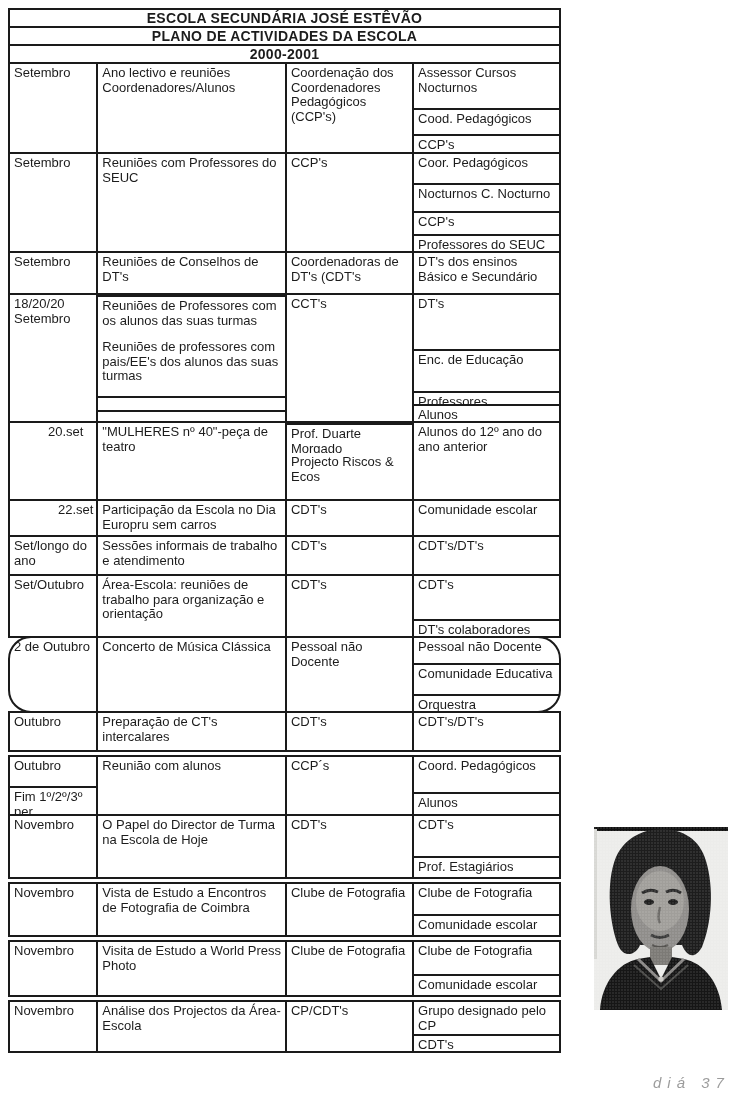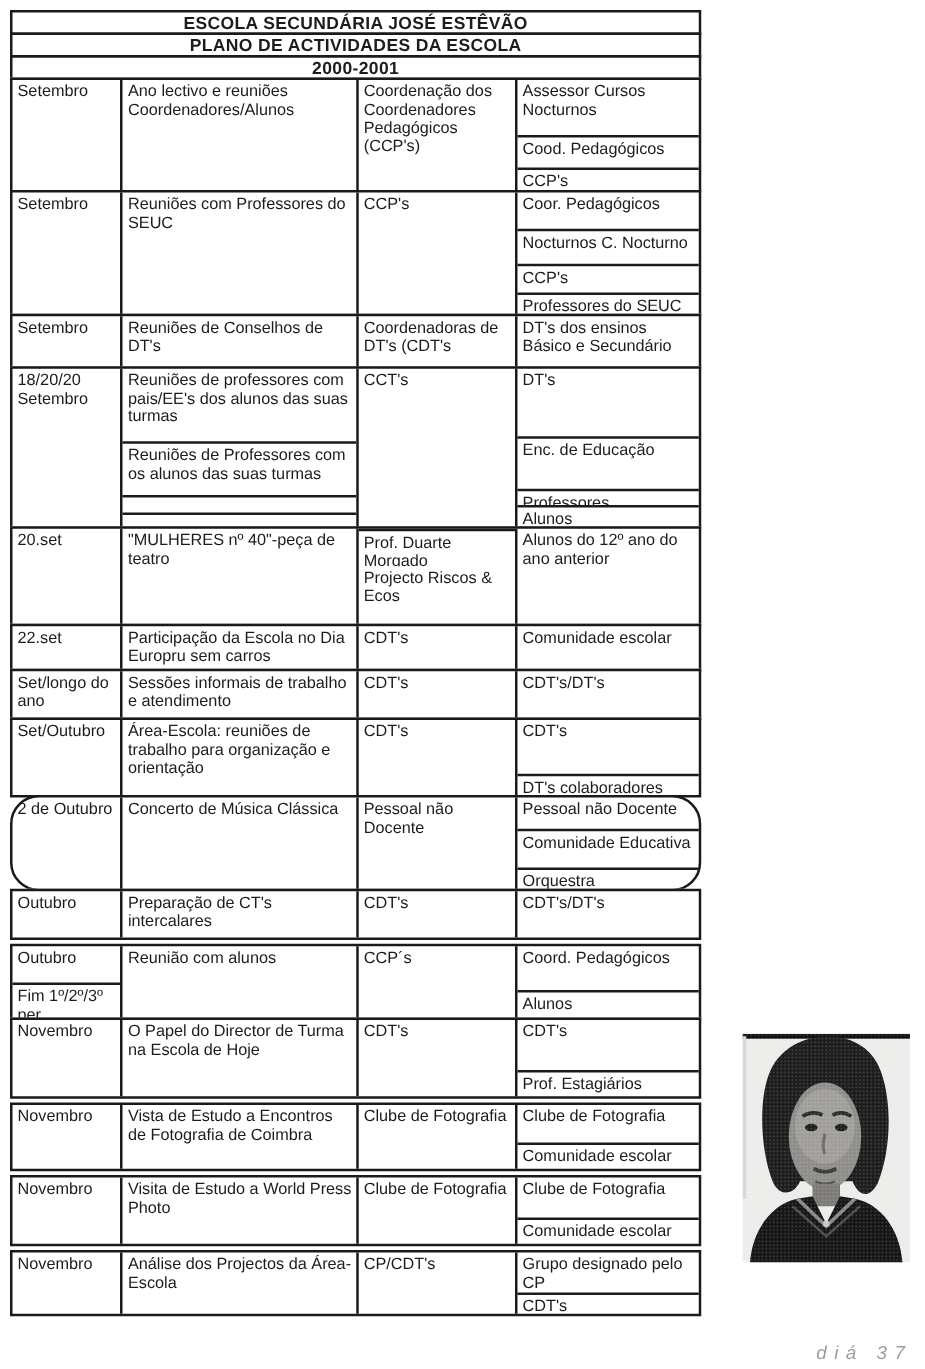--- a/index.html
+++ b/index.html
@@ -113,53 +113,53 @@
         </div>
         <div class="tcol c3">
           <div class="sub grow">DT's dos ensinos Básico e Secundário</div>
         </div>
       </div>
       <div class="trow" style="height: 130px;">
         <div class="tcol c0">
           <div class="sub grow">18/20/20 Setembro</div>
         </div>
         <div class="tcol c1">
+          <div class="sub nb" style="height: 43px;">Reuniões de Professores com os alunos das suas turmas</div>
           <div class="sub" style="height: 58px;">Reuniões de professores com pais/EE's dos alunos das suas turmas</div>
-          <div class="sub nb" style="height: 43px;">Reuniões de Professores com os alunos das suas turmas</div>
           <div class="sub nb" style="height: 14px;"></div>
           <div class="sub nb grow"></div>
         </div>
         <div class="tcol c2">
           <div class="sub grow">CCT's</div>
         </div>
         <div class="tcol c3">
           <div class="sub" style="height: 58px;">DT's</div>
           <div class="sub nb" style="height: 46px;">Enc. de Educação</div>
           <div class="sub nb" style="height: 13px;">Professores</div>
           <div class="sub nb grow">Alunos</div>
         </div>
       </div>
       <div class="trow" style="height: 80px;">
         <div class="tcol c0">
-          <div class="sub grow" style="text-align: left;">20.set</div>
+          <div class="sub grow" style="text-align: center; margin-left: 24px;">20.set</div>
         </div>
         <div class="tcol c1">
           <div class="sub grow">"MULHERES nº 40"-peça de teatro</div>
         </div>
         <div class="tcol c2">
           <div class="sub nb grow">Prof. Duarte Morgado</div>
           <div class="sub" style="height: 50px;">Projecto Riscos &amp; Ecos</div>
         </div>
         <div class="tcol c3">
           <div class="sub grow">Alunos do 12º ano do ano anterior</div>
         </div>
       </div>
       <div class="trow" style="height: 38px;">
         <div class="tcol c0">
-          <div class="sub grow" style="">22.set</div>
+          <div class="sub grow" style="text-align: right;">22.set</div>
         </div>
         <div class="tcol c1">
           <div class="sub grow">Participação da Escola no Dia Europru sem carros</div>
         </div>
         <div class="tcol c2">
           <div class="sub grow">CDT's</div>
         </div>
         <div class="tcol c3">
           <div class="sub grow">Comunidade escolar</div>
         </div>

